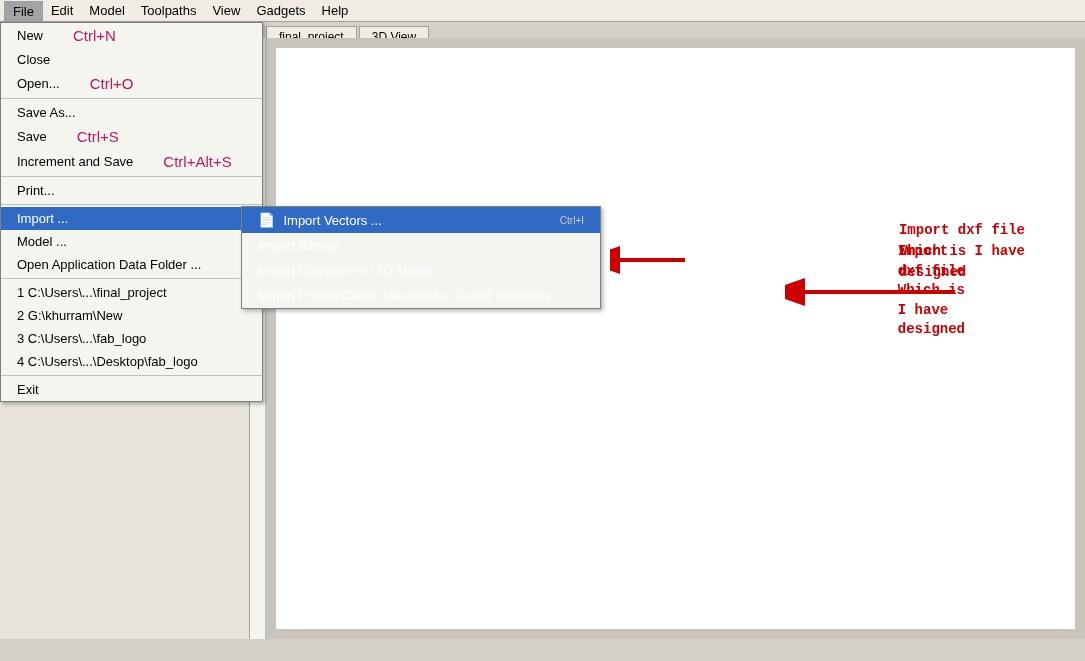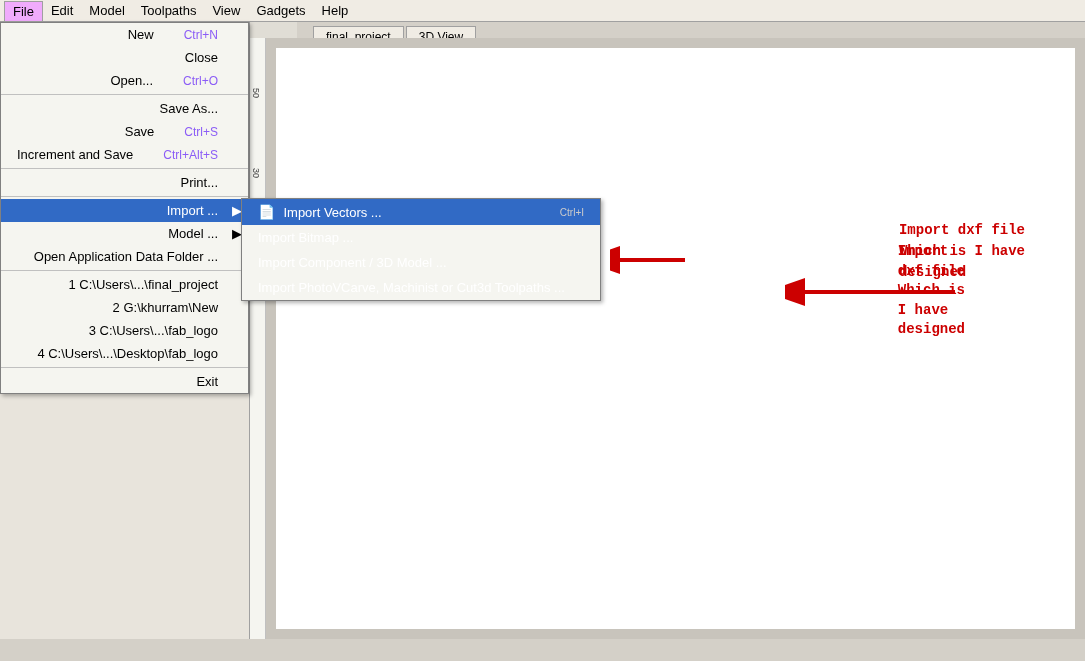--- a/index.html
+++ b/index.html
@@ -21,21 +21,21 @@
       align-items: center;
       padding: 0 4px;
       border-bottom: 1px solid #a0a0a0;
     }
     .menu-bar-item {
       padding: 2px 8px;
       cursor: pointer;
       font-size: 13px;
     }
     .menu-bar-item.active {
-      background: #f0abfc;
+      background: #a3a3a3;
       border: 1px solid #a0a0a0;
       border-bottom: none;
       padding-left: 8px;
     }
 
     
     .main-layout {
       display: flex;
       height: calc(661px - 44px);
     }
@@ -57,21 +57,20 @@
     }
 
     
     .tabs-bar {
       display: flex;
       background: #d4d0c8;
       border-bottom: 1px solid #a0a0a0;
       padding-top: 4px;
       padding-left: 16px;
       gap: 2px;
-      margin-left: 47px;
     }
     .tab {
       padding: 3px 12px;
       background: #f0ece4;
       border: 1px solid #a0a0a0;
       border-bottom: none;
       cursor: pointer;
       font-size: 12px;
     }
 
@@ -119,32 +118,32 @@
     .file-menu {
       background: #f5f5f0;
       border: 1px solid #808080;
       min-width: 240px;
       box-shadow: 2px 2px 4px rgba(0,0,0,0.3);
     }
     .file-menu-item {
       padding: 4px 30px 4px 16px;
       display: flex;
       align-items: center;
-      justify-content: flex-end;
+      justify-content: flex-start;
       cursor: pointer;
       position: relative;
       white-space: nowrap;
     }
     .file-menu-item.highlighted {
       background: #316ac5;
       color: white;
     }
     .file-menu-item .shortcut {
-      color: #8b5cf6;
-      font-size: 12px;
+      color: #be185d;
+      font-size: 15px;
       margin-left: 30px;
     }
     .file-menu-item.highlighted .shortcut {
       color: #ccc;
     }
     .file-menu-item .arrow {
       position: absolute;
       right: 6px;
     }
     .menu-separator {

